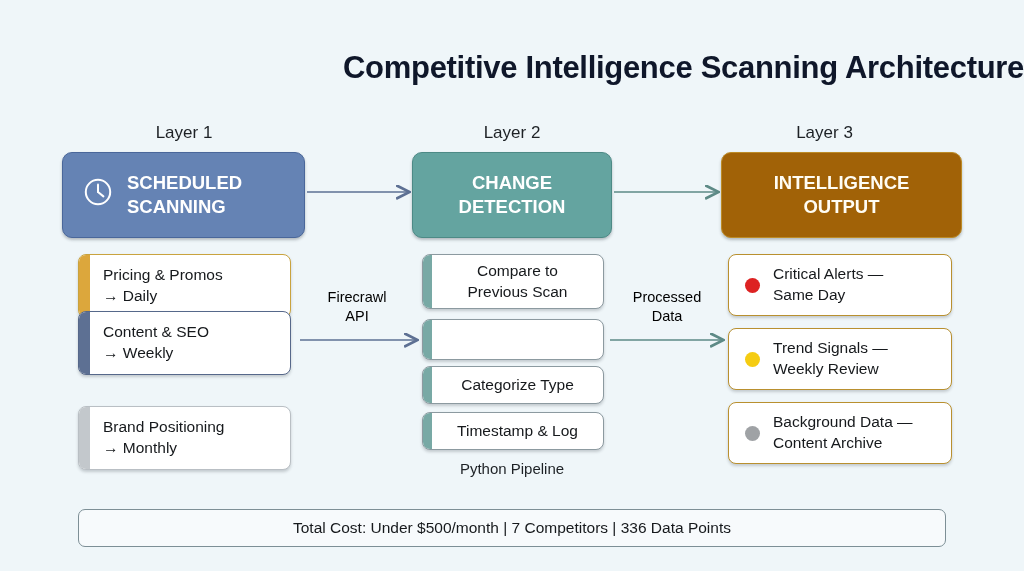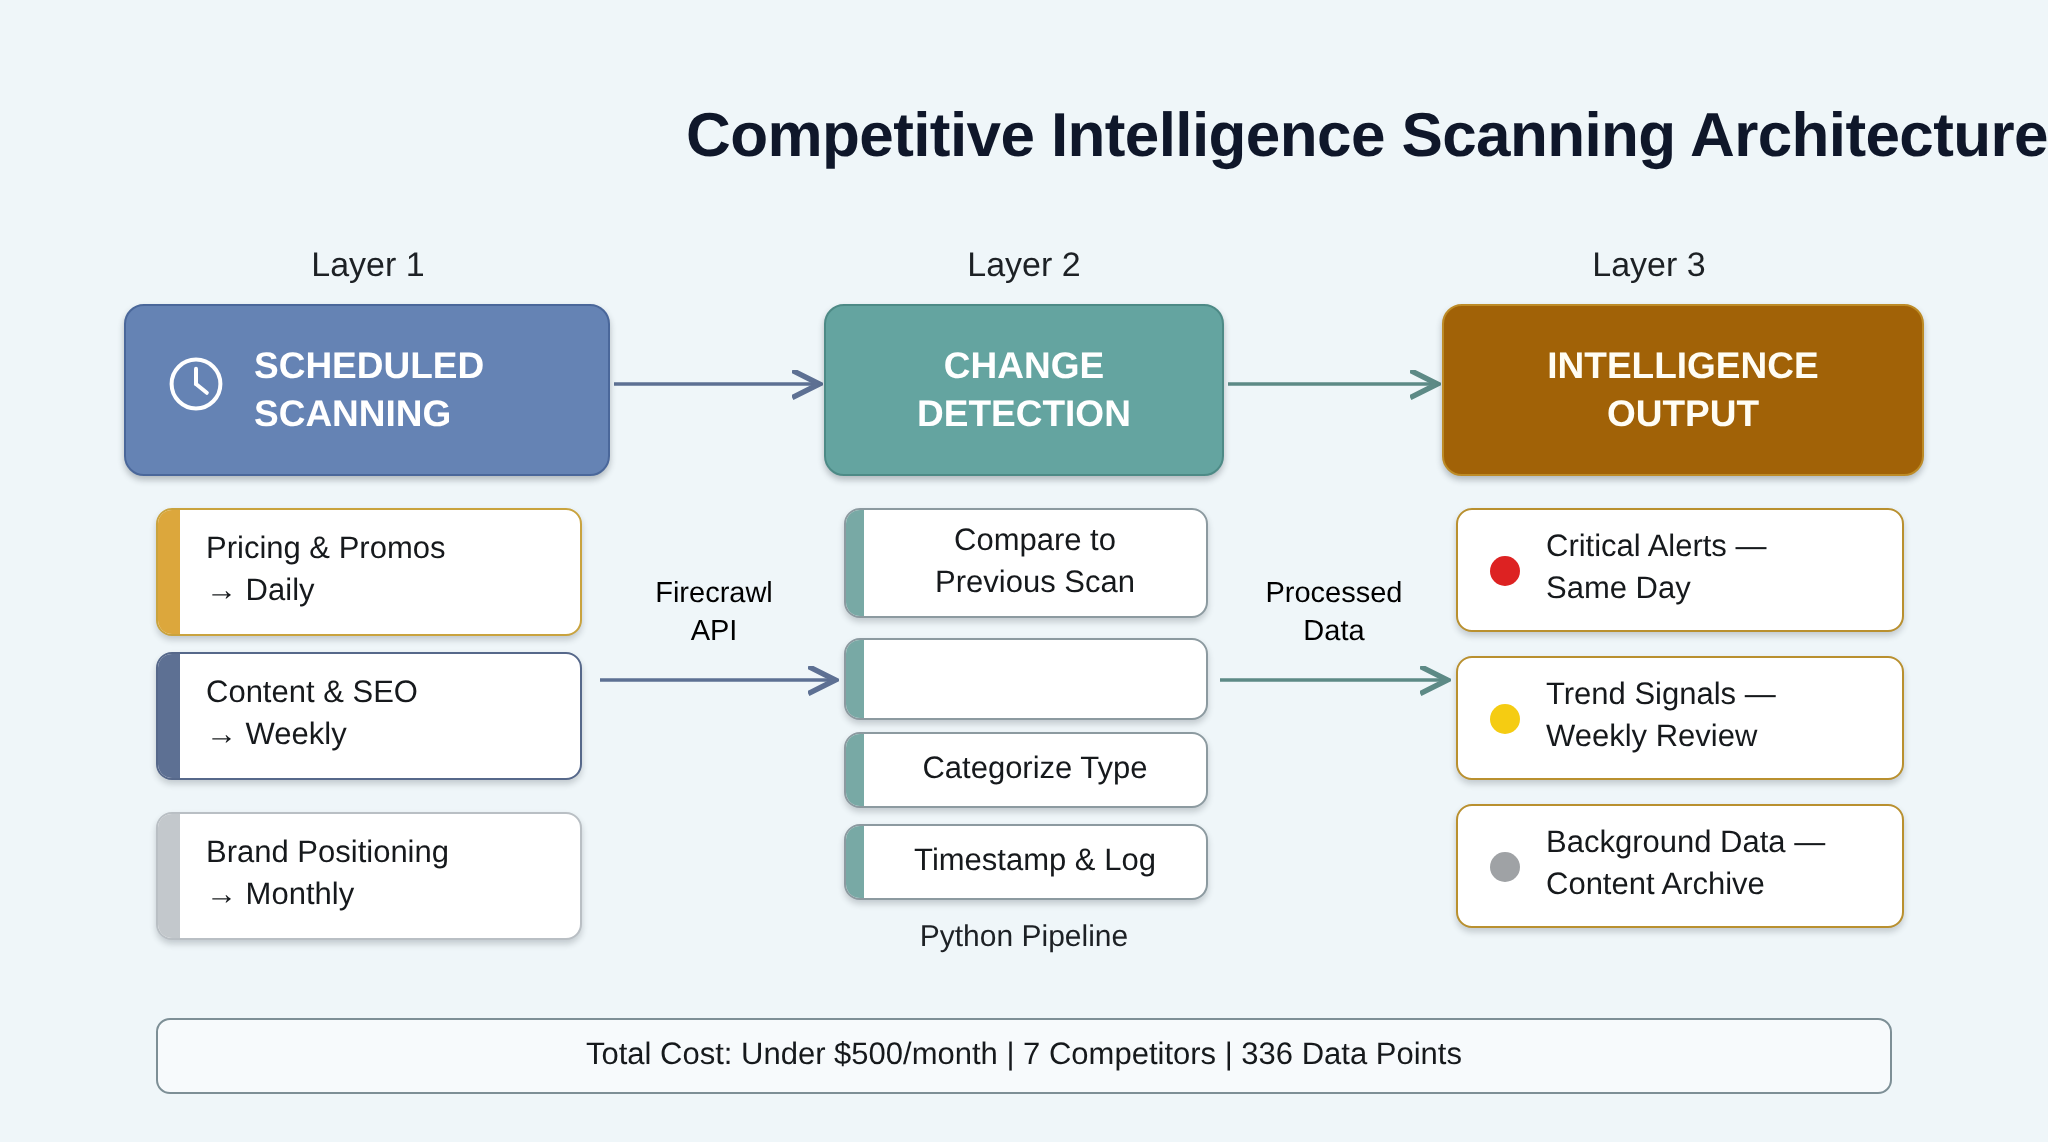--- a/index.html
+++ b/index.html
@@ -92,21 +92,21 @@
     line-height: 1.33;
     padding: 0 10px;
   }
 
   
   .lcard { left: 78px; width: 213px; height: 64px; }
   .lcard .accent { width: 11px; }
   .lcard .card-text { padding-left: 13px; }
   #lc0 { top: 254px; border: 1.4px solid #c9a33e; }
   #lc0 .accent { background: #dca73c; }
-  #lc1 { top: 326px; border: 1.4px solid #56688a; }
+  #lc1 { top: 311px; border: 1.4px solid #56688a; }
   #lc1 .accent { background: #5d7093; }
   #lc2 { top: 406px; border: 1.4px solid #b9bfc4; }
   #lc2 .accent { background: #c3c8cc; }
 
   
   .mcard {
     left: 422px; width: 182px;
     border: 1.3px solid #8c9aa0;
     justify-content: flex-start;
   }

